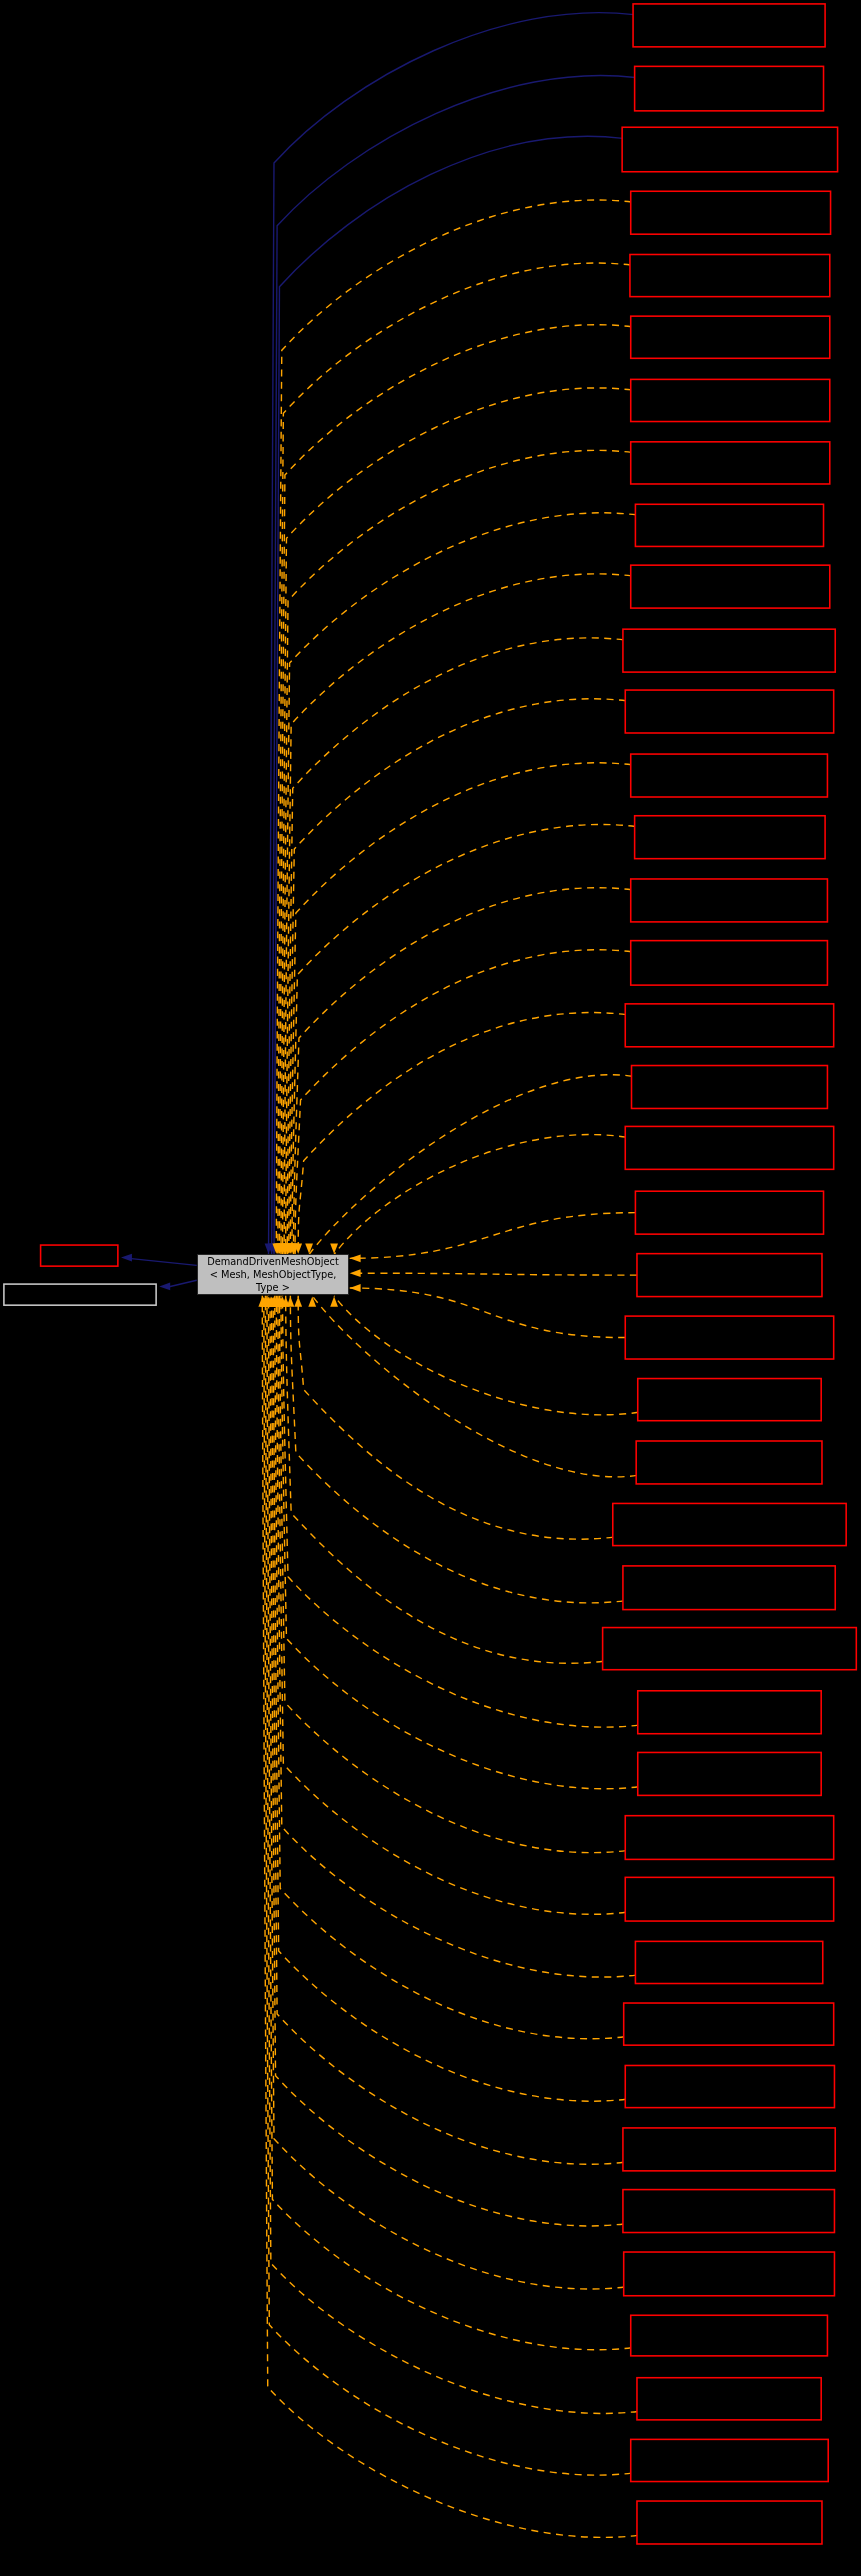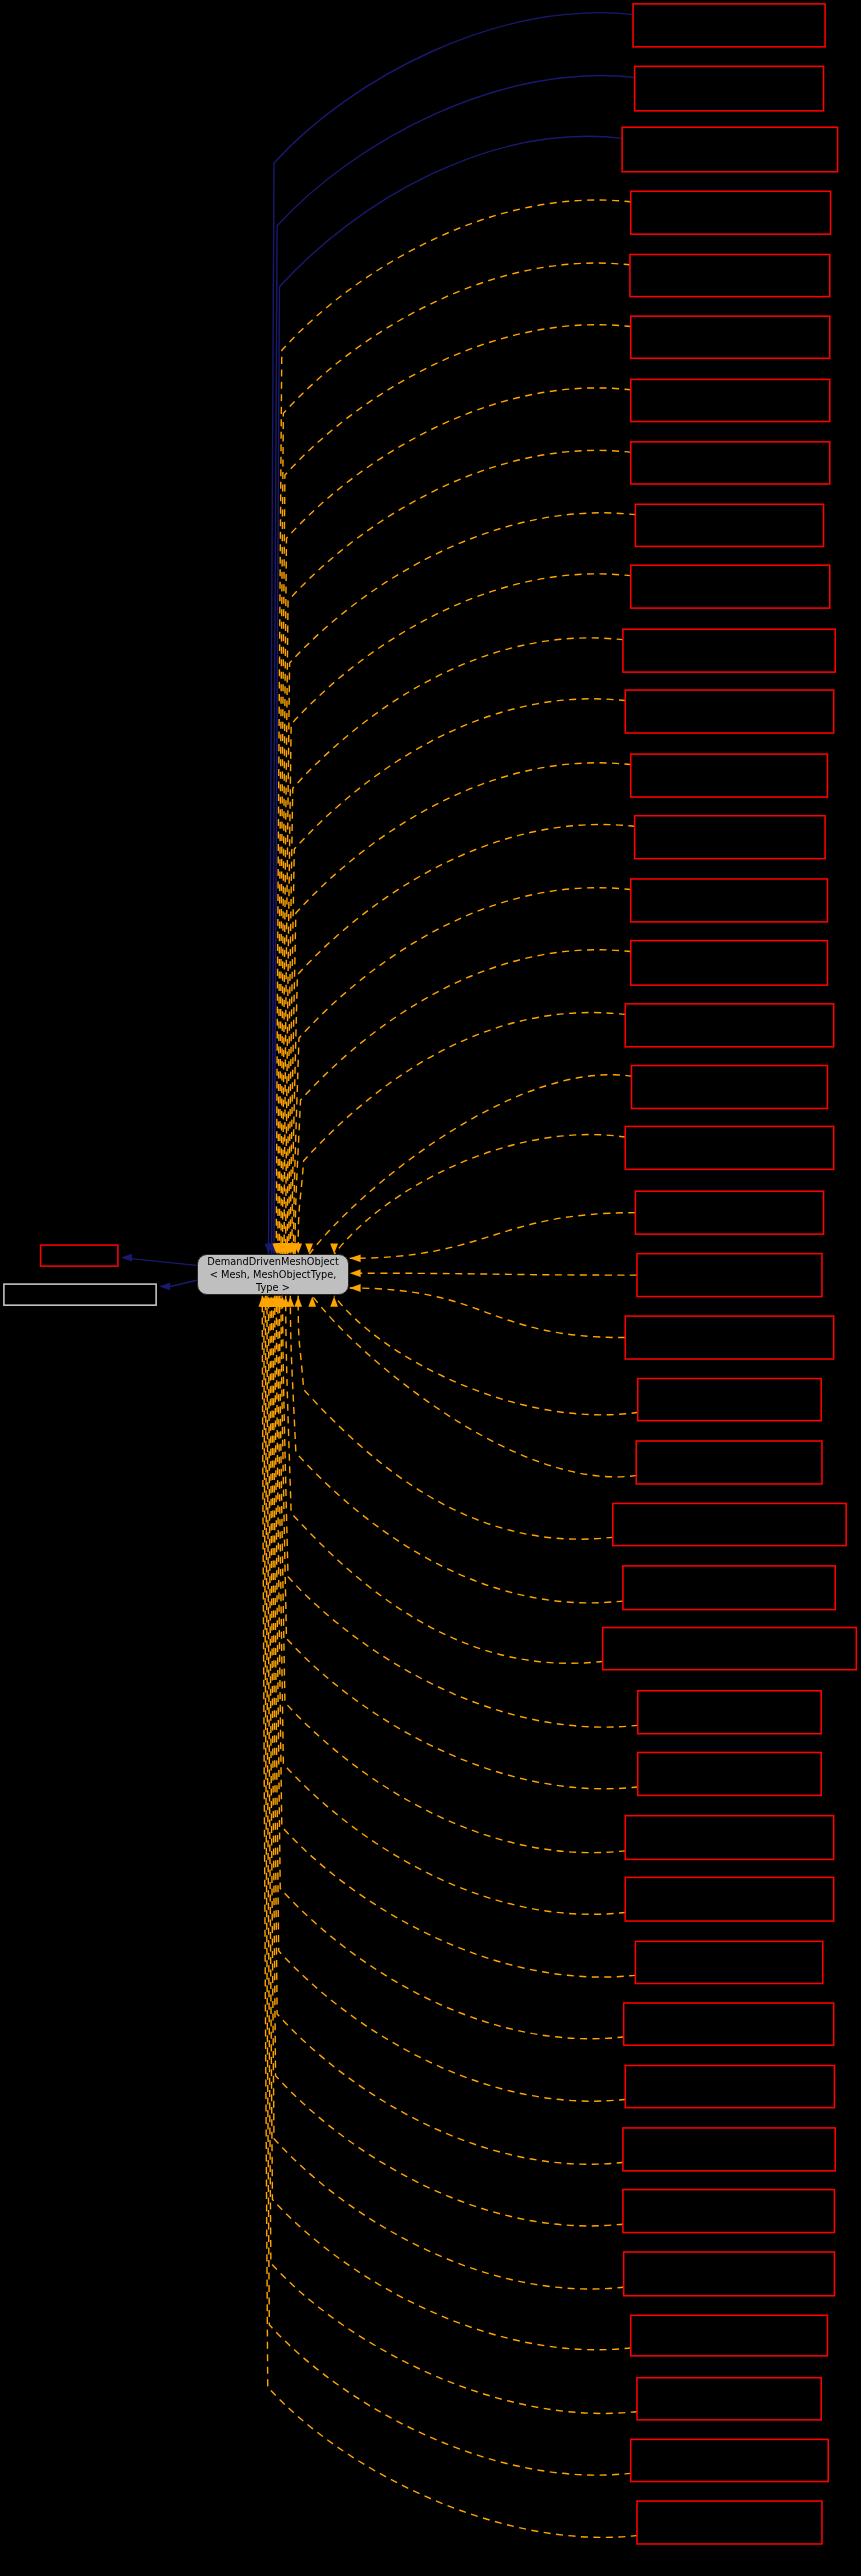--- a/index.html
+++ b/index.html
@@ -2,21 +2,21 @@
 <html style="font-size:12.5px"><head>
 <meta charset="utf-8">
 <style>
   html,body{margin:0;padding:0;background:#000;}
   body{width:861px;height:2576px;position:relative;overflow:hidden;
        font-family:"DejaVu Sans","Liberation Sans",sans-serif;}
   #diagram-svg{position:absolute;left:0;top:0;}
   .central-node{
     position:absolute;display:flex;flex-direction:column;justify-content:center;
     text-align:center;box-sizing:border-box;
-    font-size:9.8px;line-height:13px;letter-spacing:0px;border-radius:10px;
+    font-size:9.8px;line-height:13px;letter-spacing:0px;
   }
   .central-node span{display:block;white-space:nowrap;}
 </style>
 </head>
 <body>
 
 <svg id="diagram-svg" width="861" height="2576" viewBox="0 0 1103 3300">
     <polygon points="344,1606 339,1593 349,1593" fill="#191970"></polygon>
     <path d="M812,18.75 C642,-1.25 451,98.75 351,208.75 C346,977.7875 344,1537 344,1607" fill="none" stroke="#191970" stroke-width="1.8"></path>
     <polygon points="348,1606 343,1593 353,1593" fill="#191970"></polygon>

